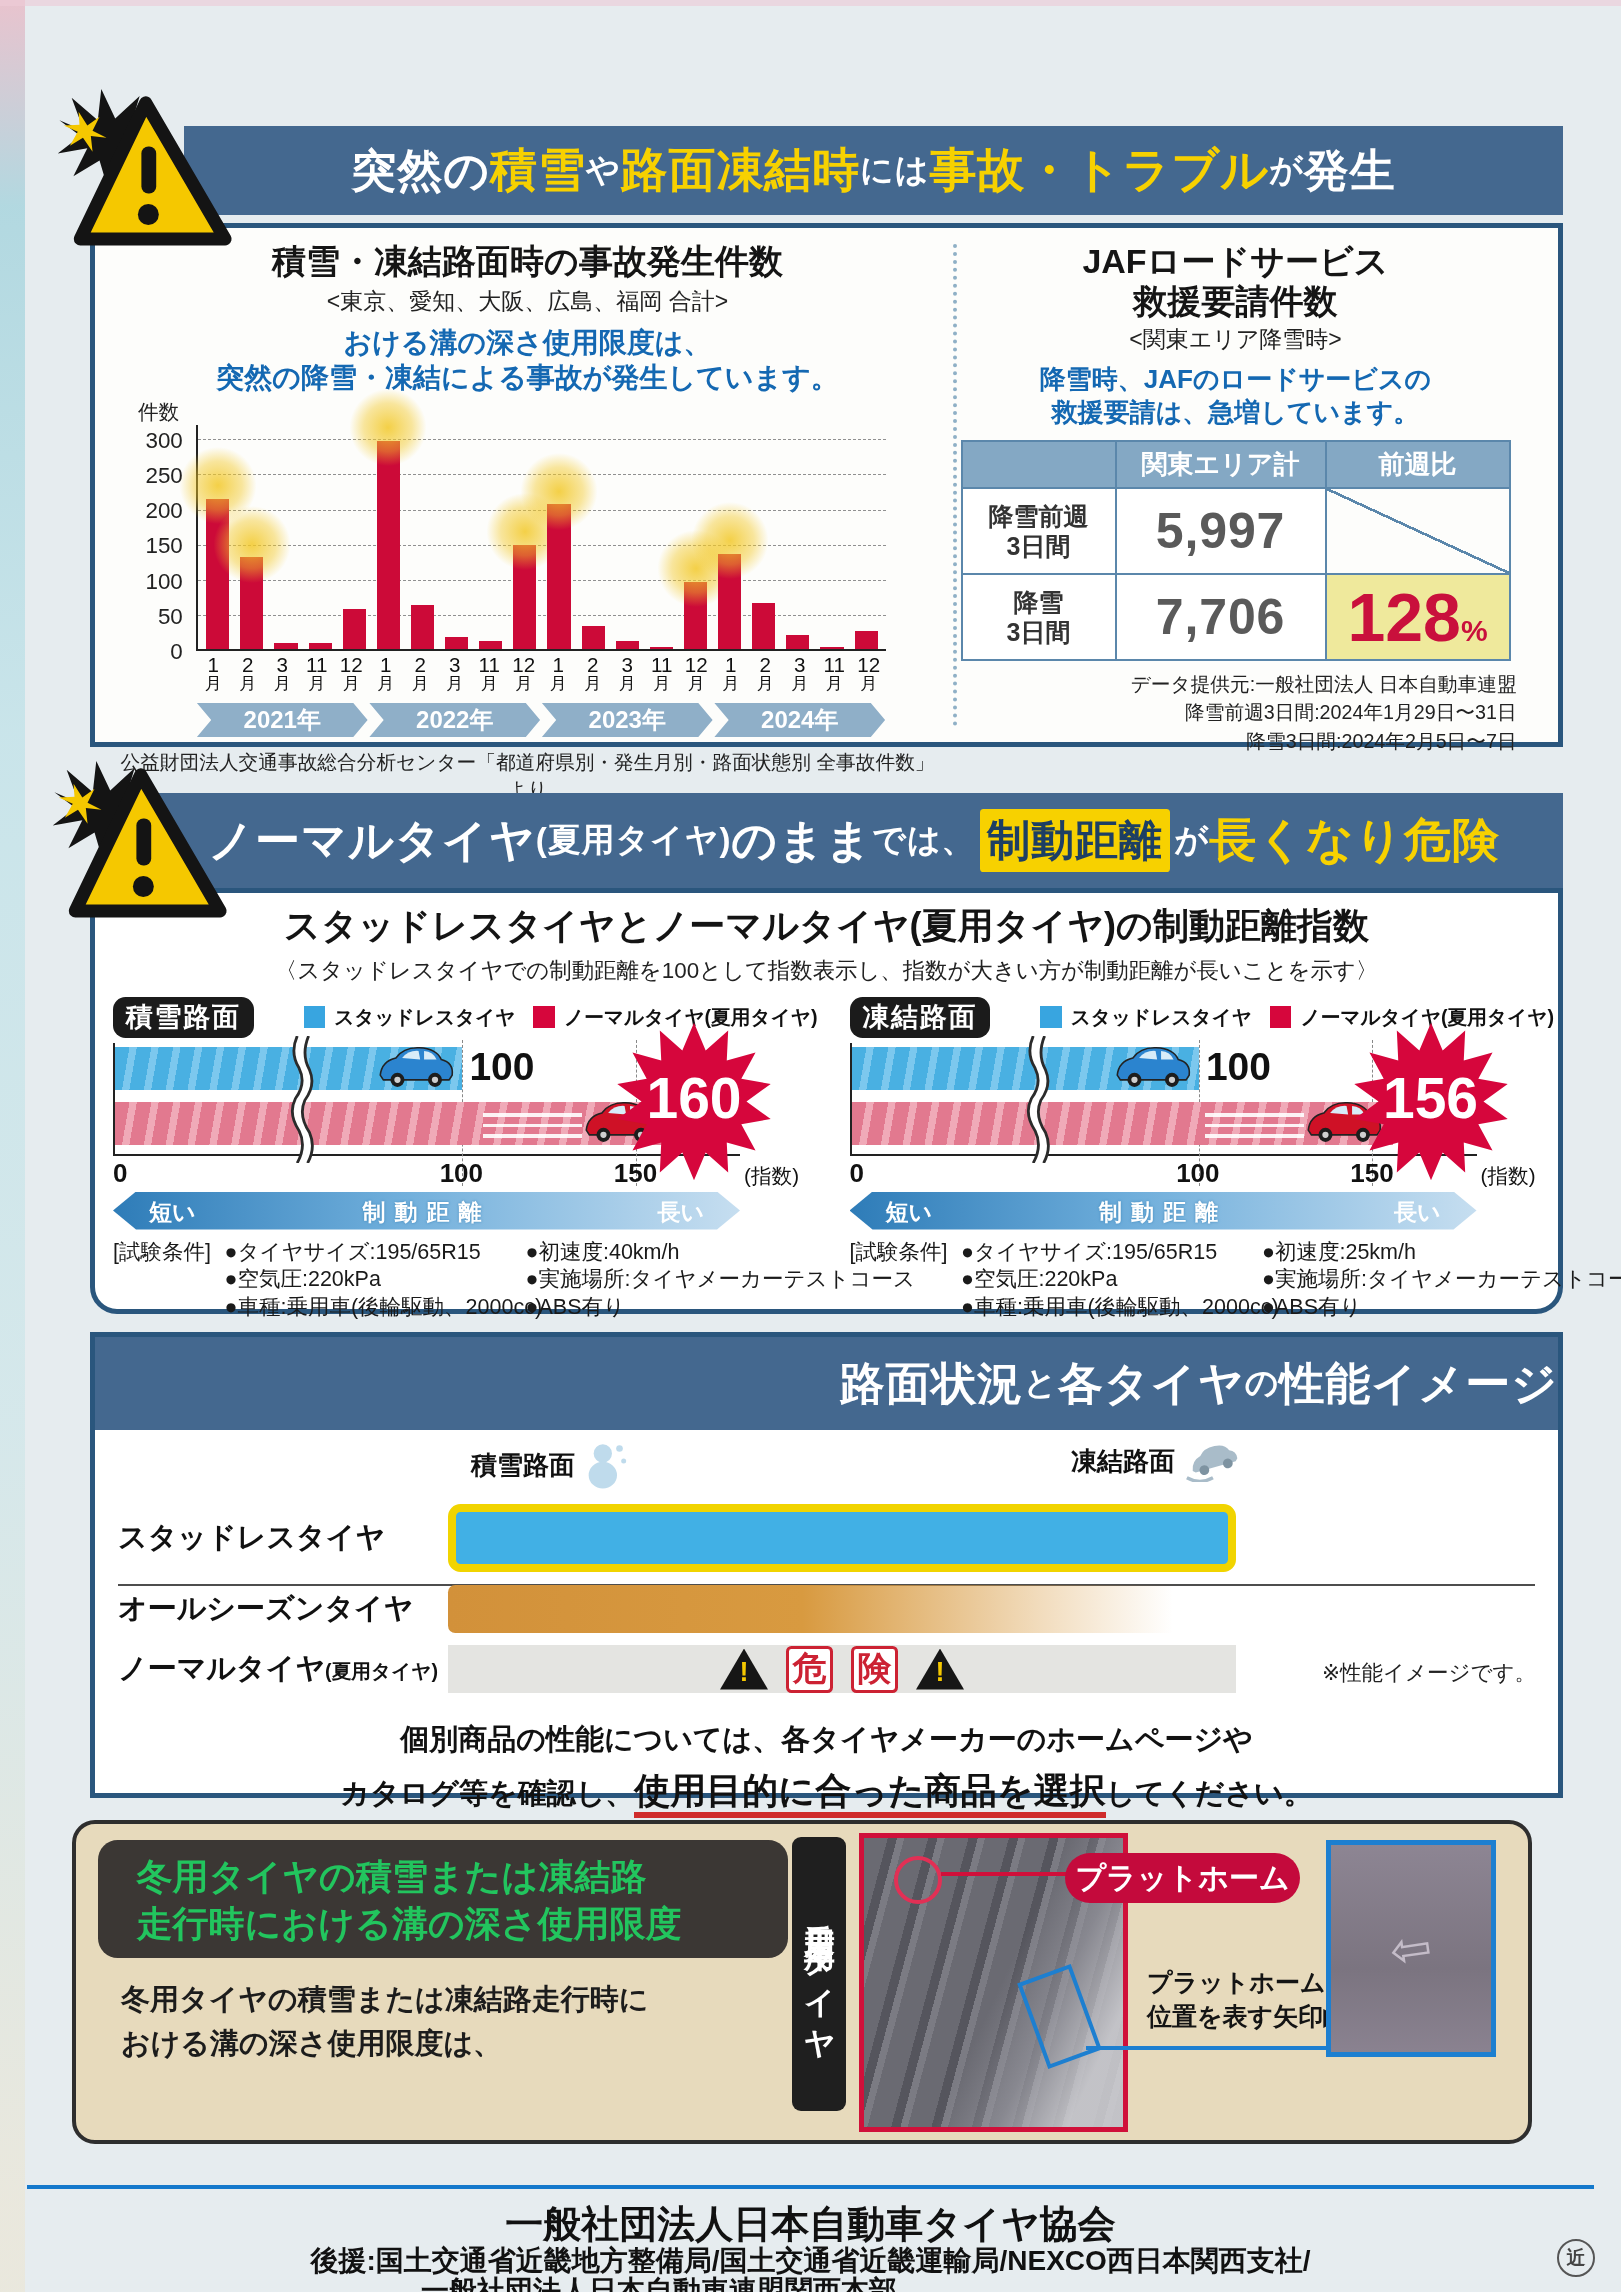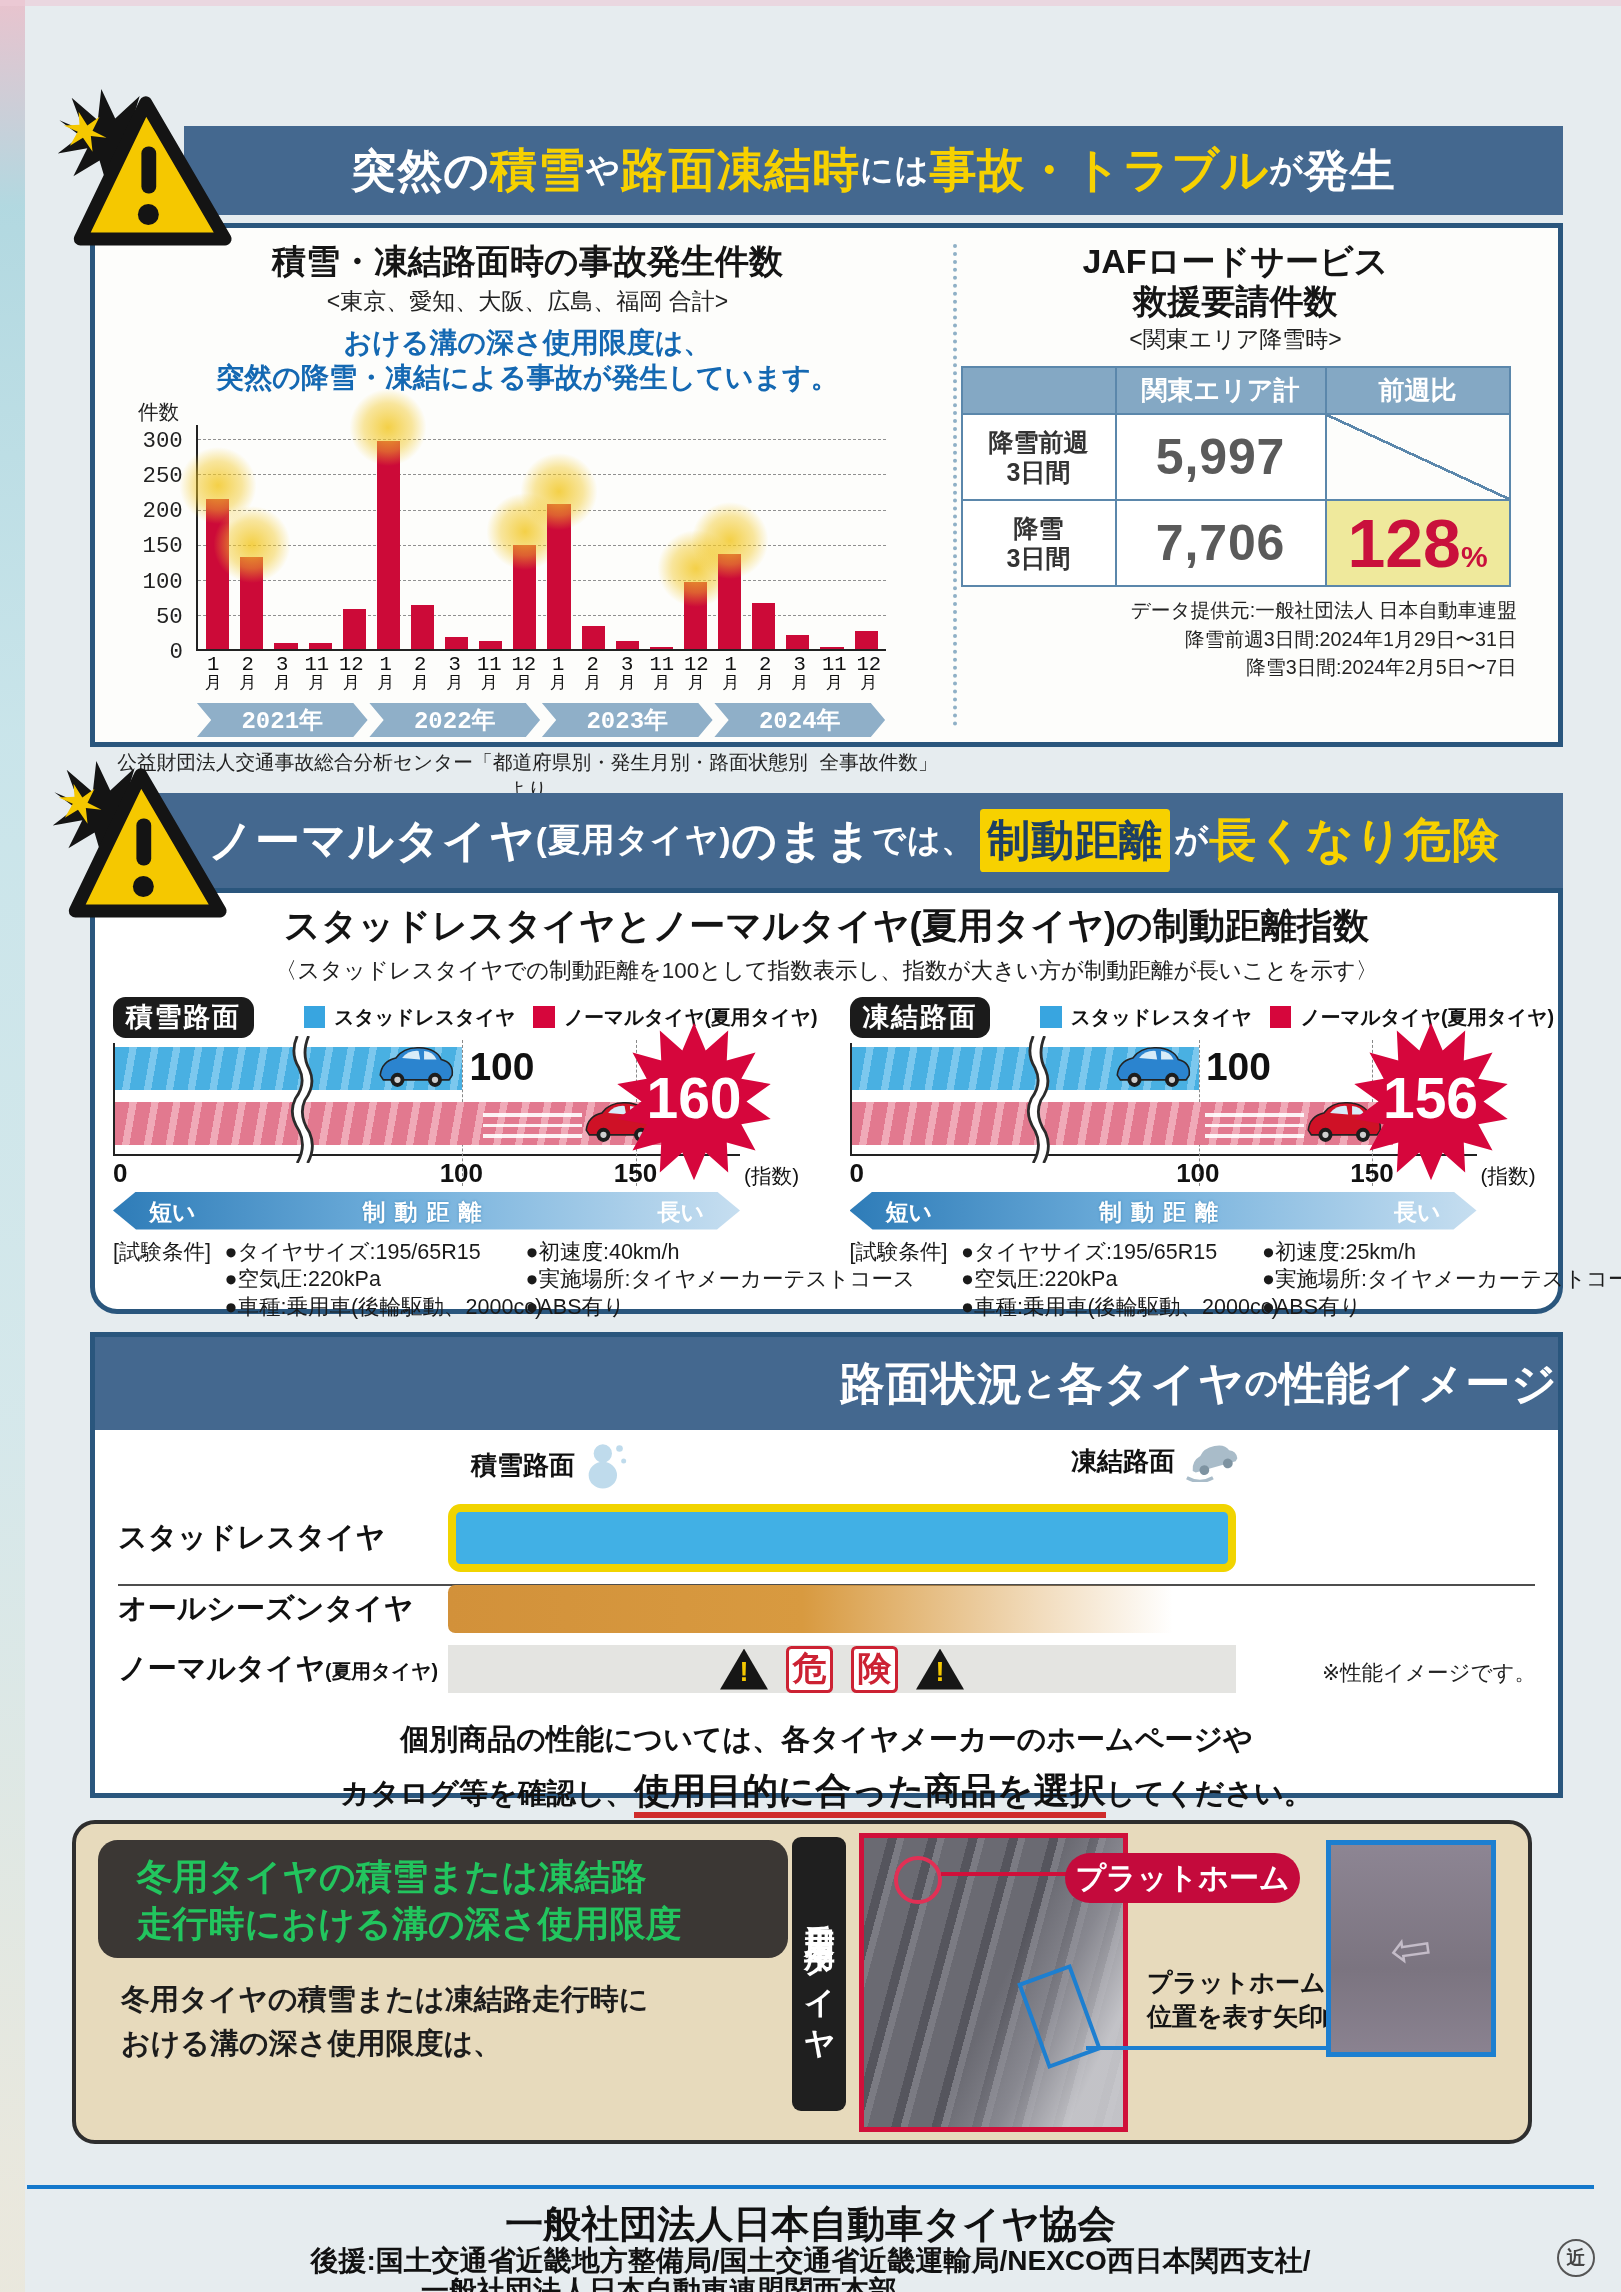--- a/index.html
+++ b/index.html
@@ -20,21 +20,21 @@
 
   .warn-icon { position:absolute; z-index:10; }
 
   
   #panel1 { position:absolute; left:90px; top:223px; width:1473px; height:524px; background:#fdfdfb; border:5.4px solid #2a567d; }
   .divider1 { position:absolute; left:858px; top:16px; bottom:16px; border-left:4.5px dotted #8fb0c6; }
   #chart-col { position:absolute; left:16px; top:10.7px; width:833px; }
   .chart-title { text-align:center; font-size:34px; font-weight:bold; color:#151515; }
   .chart-sub { text-align:center; font-size:23px; color:#222; margin-top:1.8px; }
   .chart-callout { text-align:center; font-size:28px; font-weight:bold; color:#1468b2; line-height:1.25; margin-top:7.2px; }
-  .chart-wrap { position:relative; margin-top:5.4px; height:340px;font-family:Liberation Mono, monospace; }
+  .chart-wrap { position:relative; margin-top:5.4px; height:340px; }
   .ylabel { position:absolute; left:27px; top:-1.8px; font-size:20.6px; color:#222; }
   .yaxis { position:absolute; left:16px; top:25px; width:63px; height:226px; }
   .ytick { position:absolute; right:7.2px; font-size:22.4px; color:#222; }
   .plot { position:absolute; left:85px; top:25px; width:690px; height:226px; border-left:2.7px solid #222; border-bottom:2.7px solid #222; }
   .gridline { position:absolute; left:0; right:0; border-top:1.8px dashed #909090; }
   .bars { position:absolute; inset:0; display:flex; align-items:flex-end; padding:0 2.7px; }
   .bar-slot { flex:1; position:relative; height:100%; display:flex; align-items:flex-end; justify-content:center; }
   .bar { width:68%; background:#cc0a38; }
   .bar-glow { position:absolute; left:50%; width:107px; height:107px; transform:translateX(-50%); pointer-events:none;
     background:radial-gradient(closest-side, rgba(242,200,40,.85), rgba(242,200,40,.45) 45%, rgba(242,200,40,0) 72%); }
@@ -382,20 +382,24 @@
         <div class="chart-source">公益財団法人交通事故総合分析センター「都道府県別・発生月別・路面状態別 全事故件数」より</div>
       </div>
     </div>
 
     <div id="jaf-col">
       <div class="jaf-title">
         <div>JAFロードサービス</div>
         <div>救援要請件数</div>
       </div>
       <div class="jaf-sub">&lt;関東エリア降雪時&gt;</div>
+      <div class="jaf-callout">
+        <div>降雪時、JAFのロードサービスの</div>
+        <div>救援要請は、急増しています。</div>
+      </div>
       <table class="jaf-table">
         <tbody>
             <tr>
           <td class="corner"></td>
           <td class="hd">関東エリア計</td>
           <td class="hd">前週比</td>
         </tr>
         <tr>
           <td class="lbl">
             <span>降雪前週</span><br>

